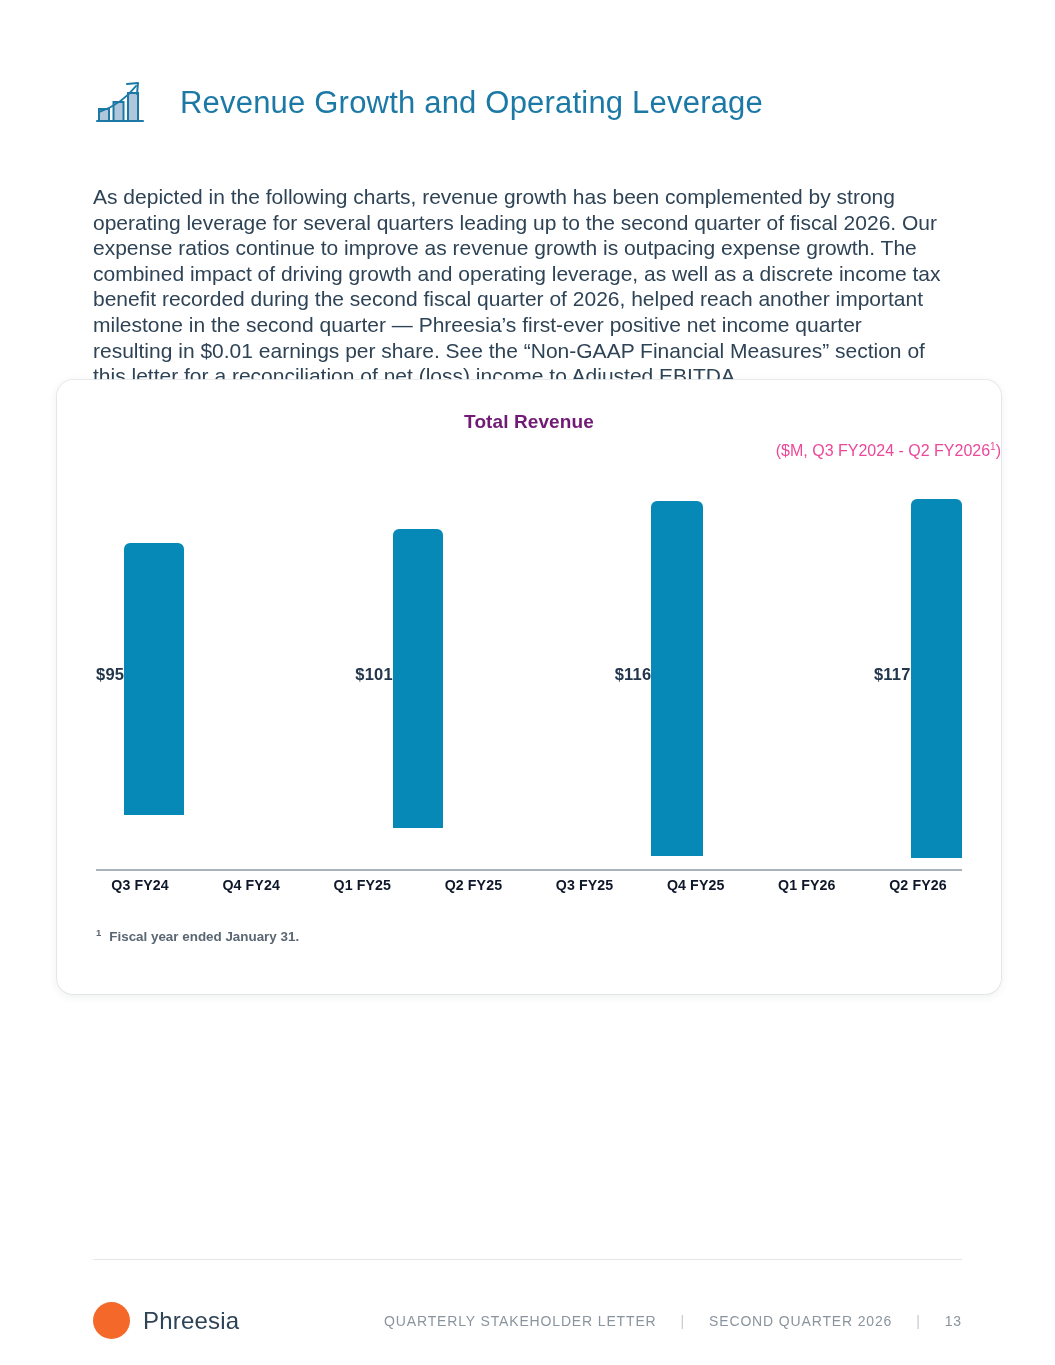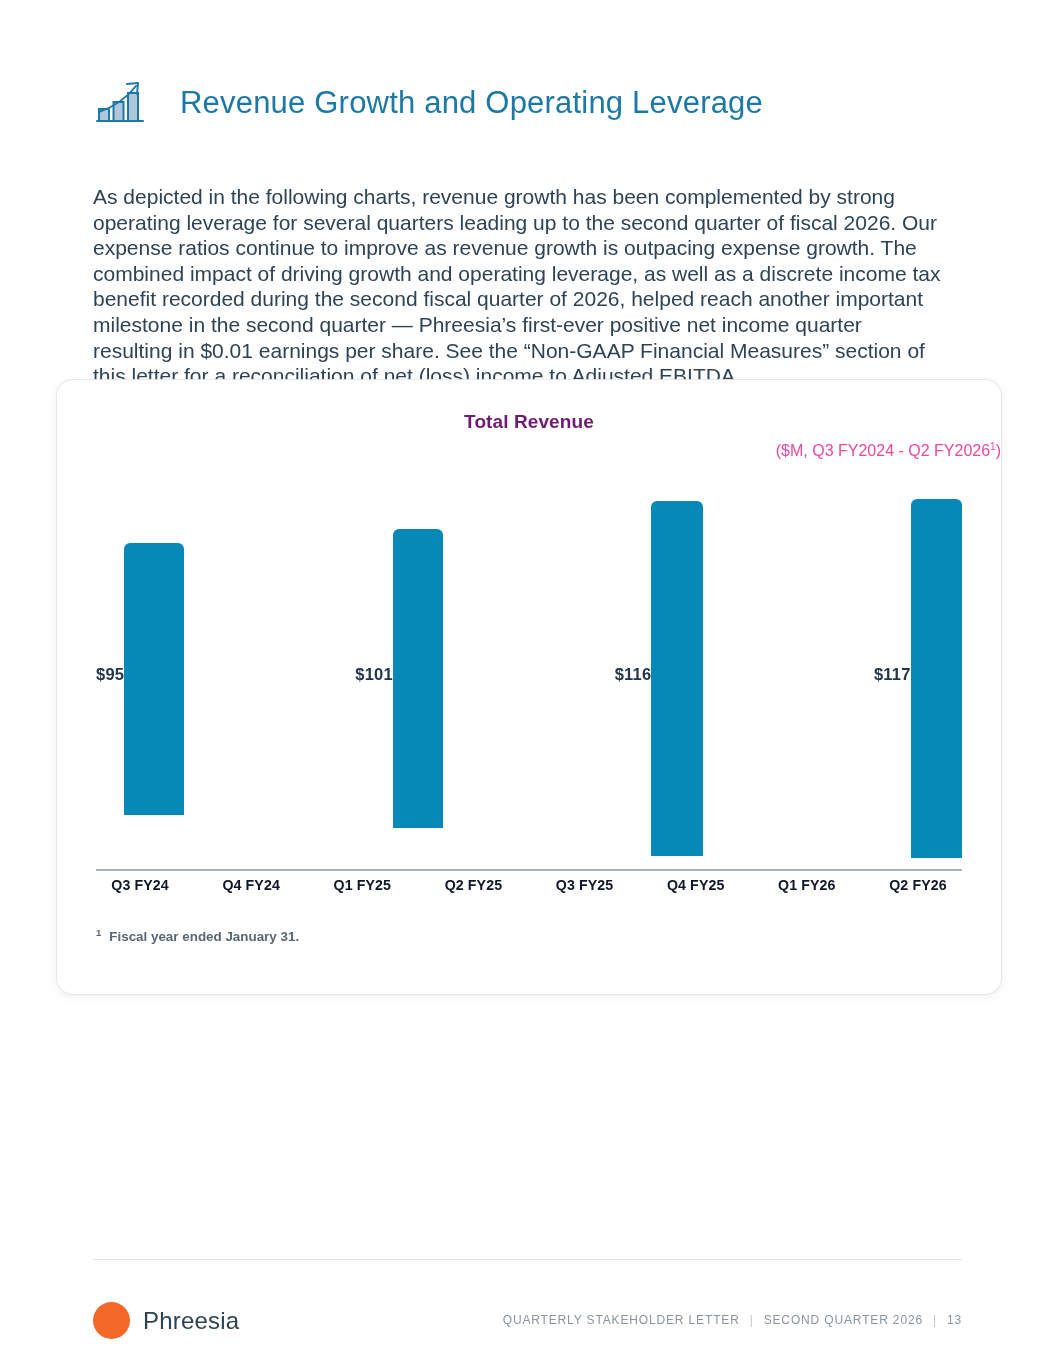--- a/index.html
+++ b/index.html
@@ -73,22 +73,22 @@
 
   
   .footer-rule {
     position:absolute; left:93px; top:1259px; width:869px; height:1px; background:#E4E7EA;
   }
   .footer { position:absolute; left:93px; top:1290px; width:869px; height:52px;margin-top:12px; }
   .brand { position:absolute; left:0; top:0; display:flex; align-items:center; gap:13px; }
   .brand-dot { width:37px; height:37px; border-radius:50%; background:#F4682A; flex:none; }
   .brand-name { font-size:24px; color:#2E4355; font-weight:400; letter-spacing:.2px; }
   .footer-meta {
-    position:absolute; right:0; top:11px; display:flex; align-items:center; gap:10px;
-    font-size:12px; color:#8A949E; letter-spacing:.85px; font-weight:400;
+    position:absolute; right:0; top:11px; display:flex; align-items:center; gap:24px;
+    font-size:14px; color:#8A949E; letter-spacing:.85px; font-weight:400;
   }
   .footer-sep { color:#C3C9CF; }
 </style>
 </head>
 <body>
 
 <div class="page">
 
   <div class="header">
     <span class="title-icon-wrap">

